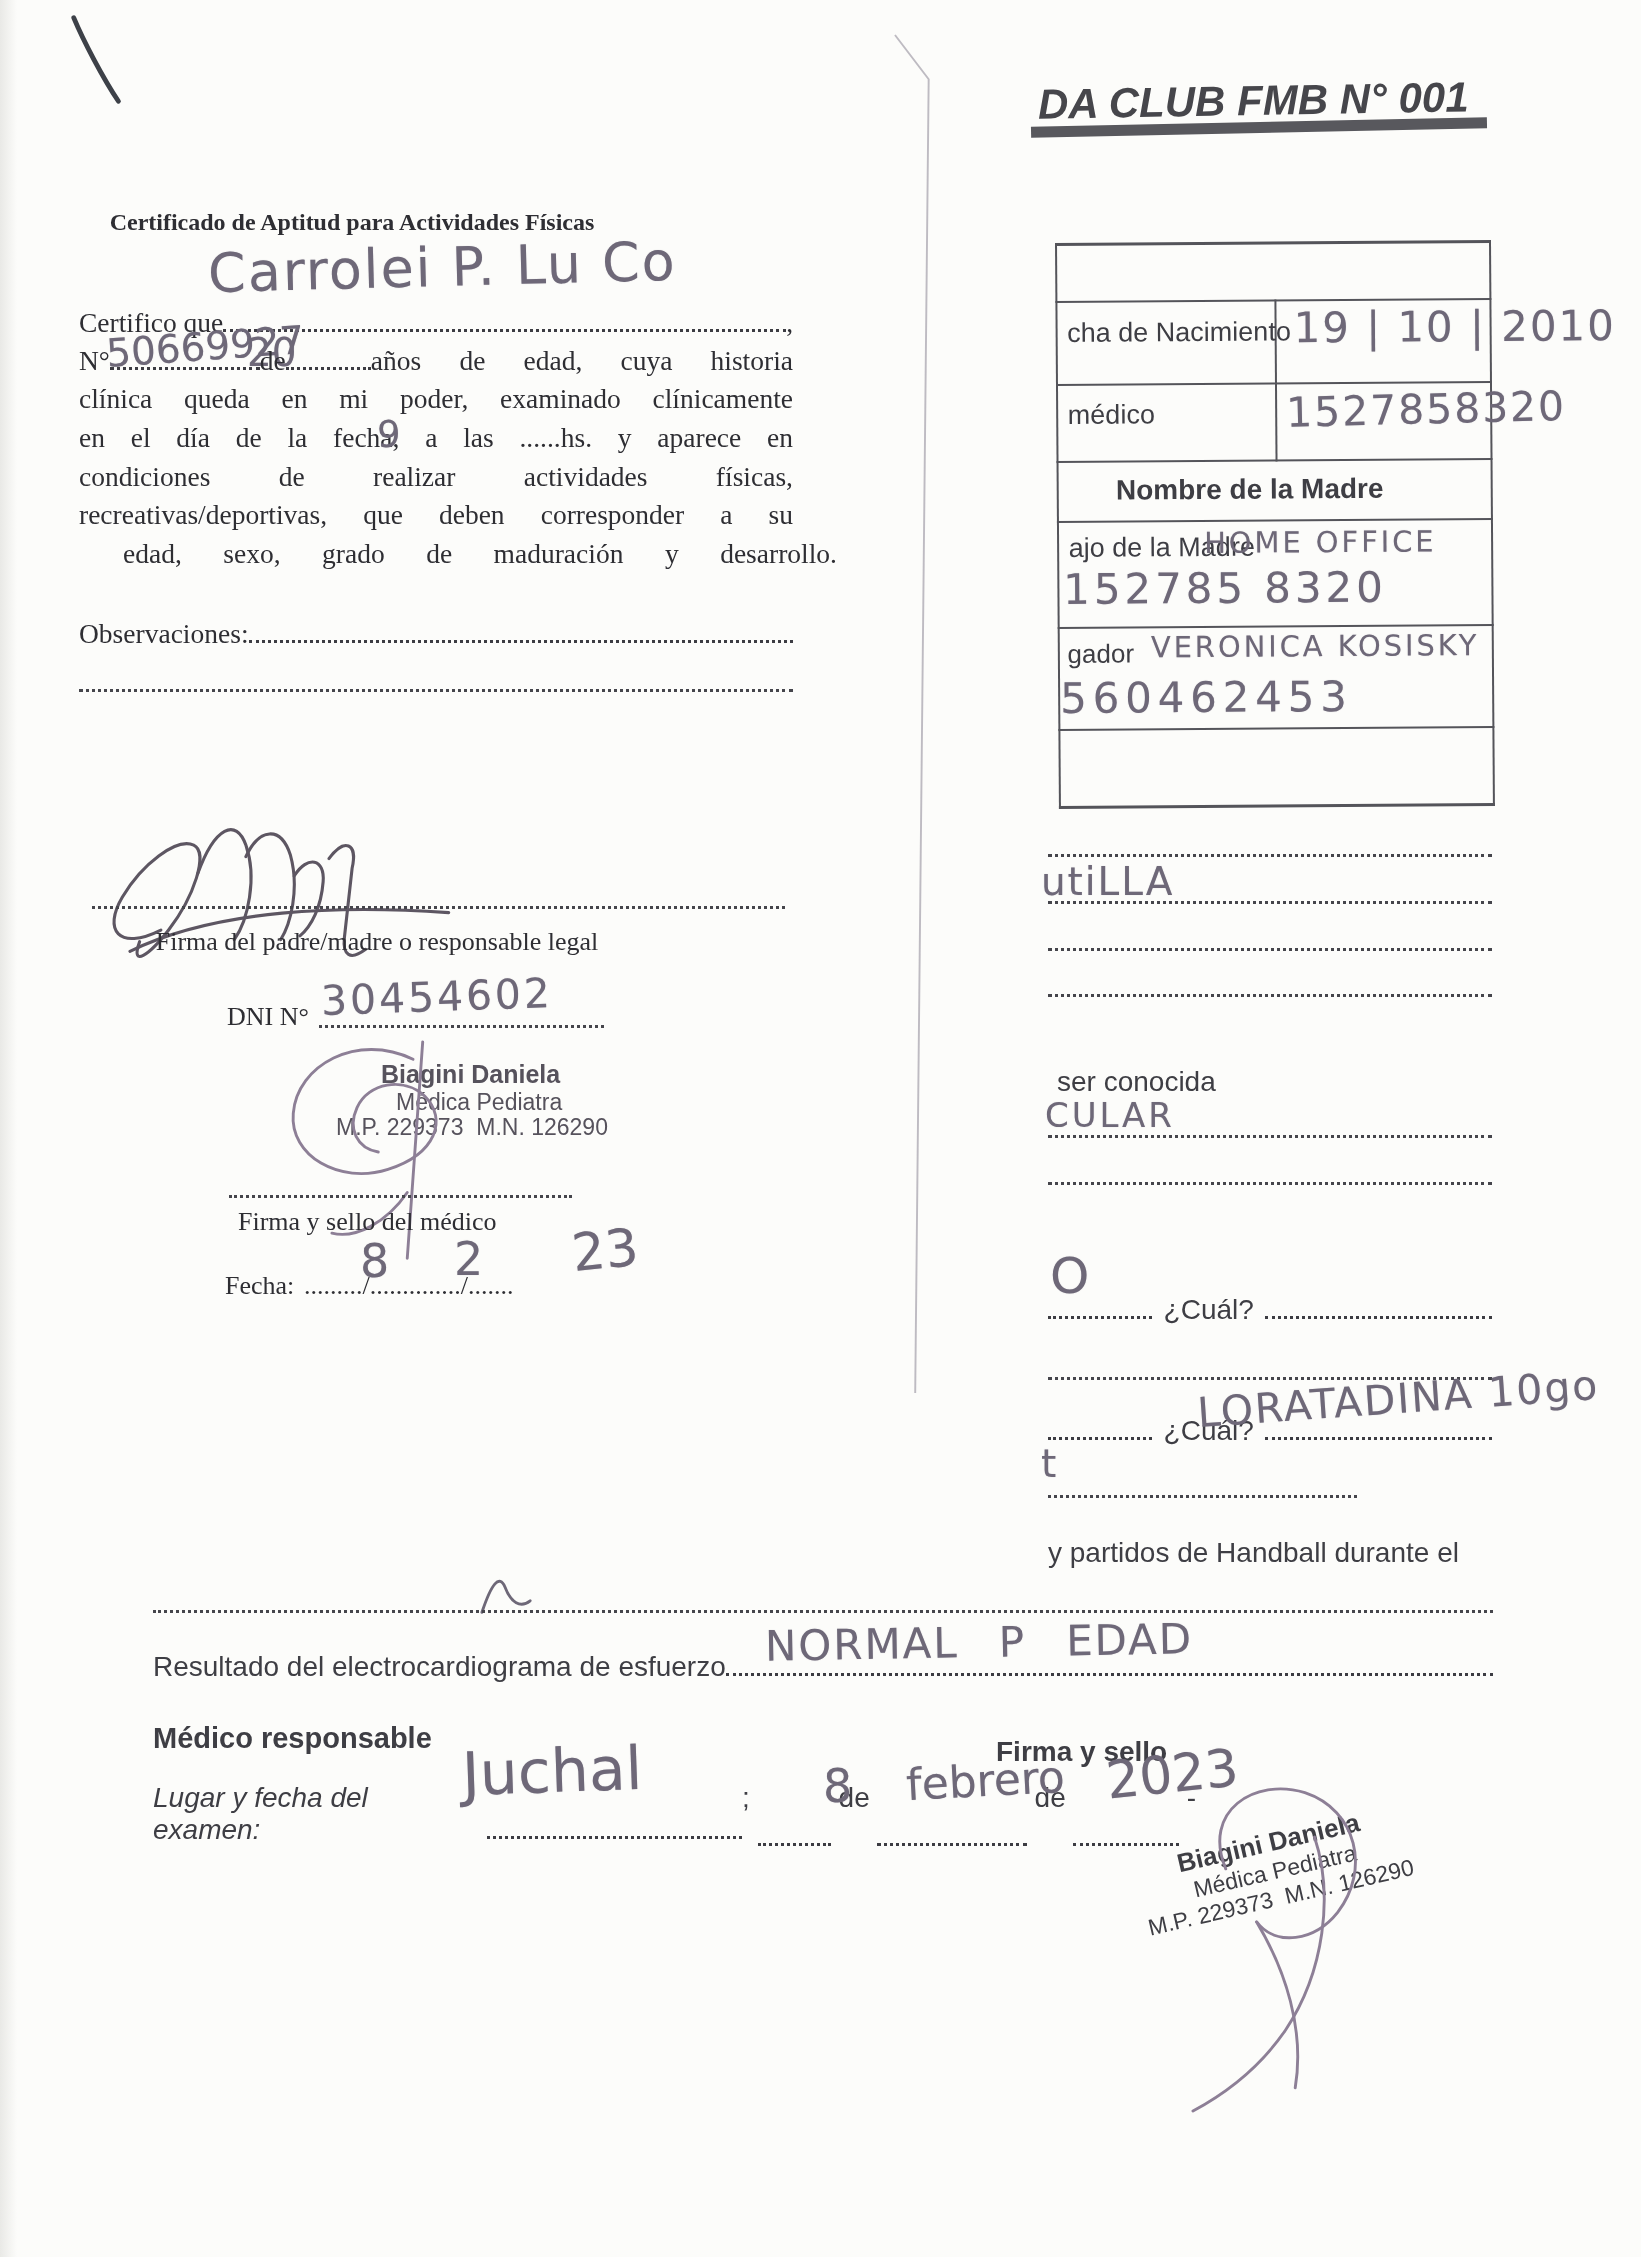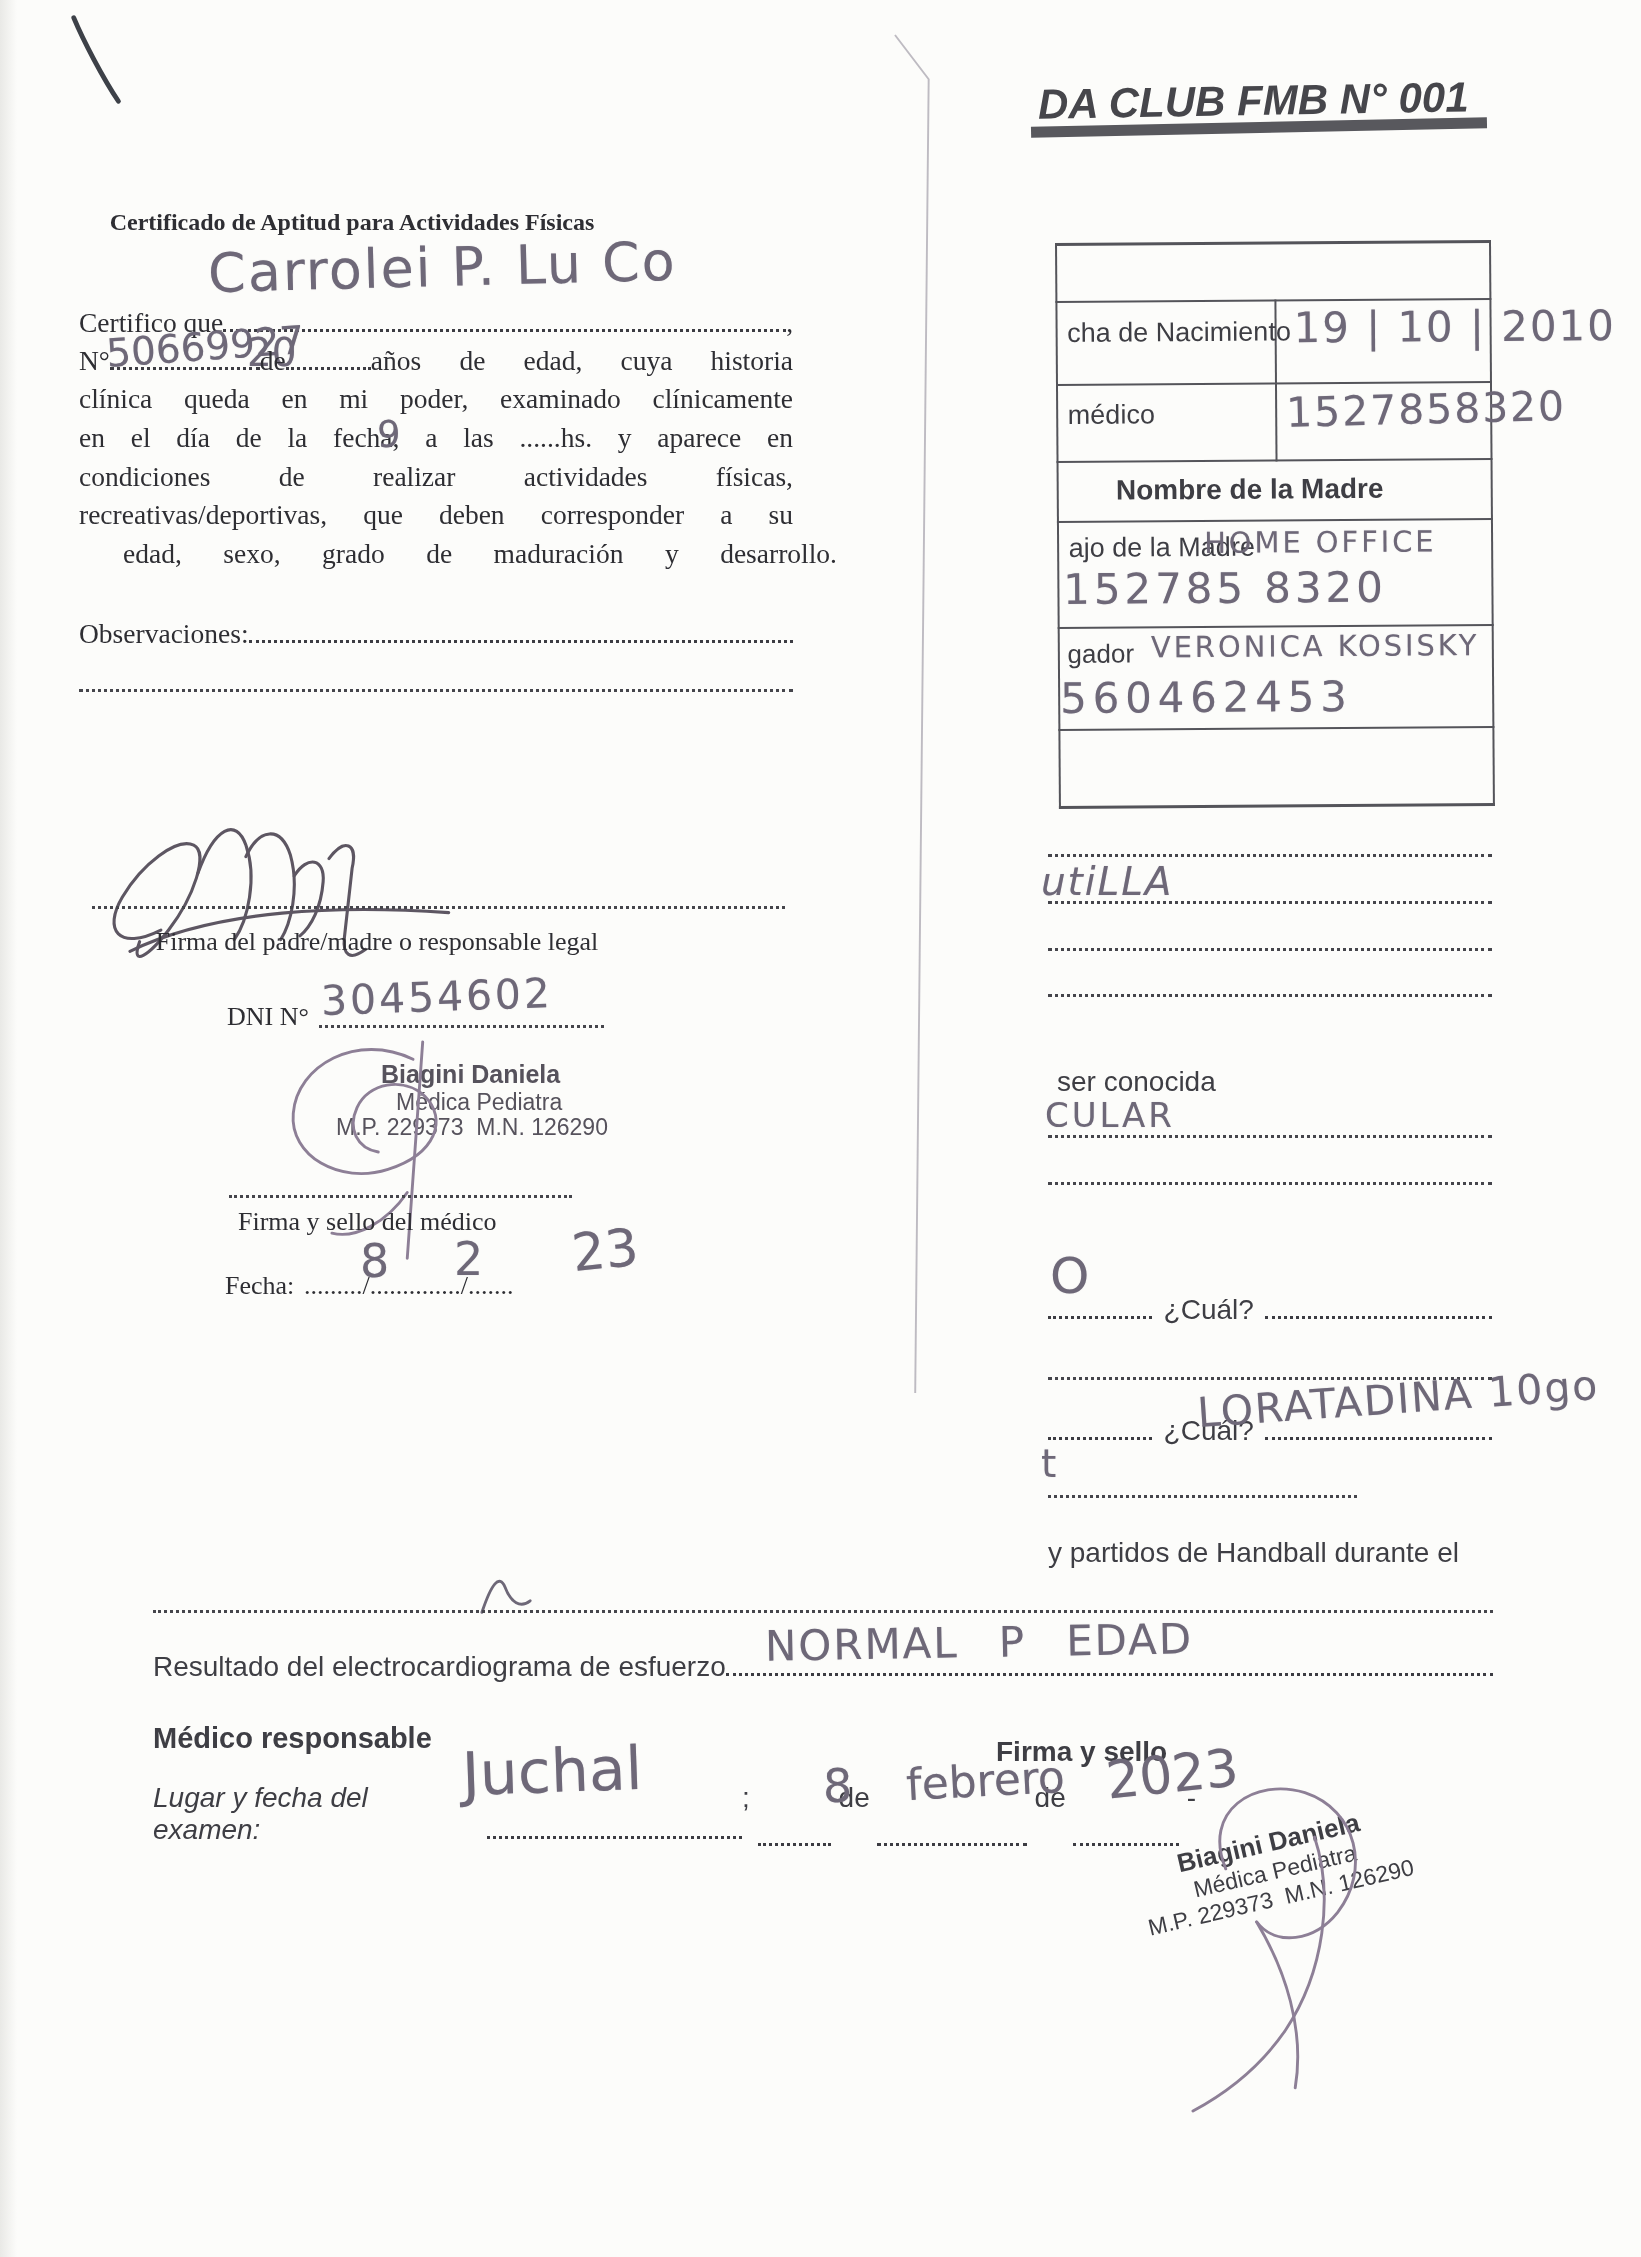--- a/index.html
+++ b/index.html
@@ -136,21 +136,21 @@
     <div class="abs sans" style="left:11.6px;top:290px;font-size:27px;">ajo de la Madre</div>
     <div class="abs hw" style="left:147px;top:284px;font-size:29px;letter-spacing:2.9px;">HOME OFFICE</div>
     <div class="abs hw" style="left:5.8px;top:322px;font-size:42px;letter-spacing:3.9px;">152785 8320</div>
 
     <div class="abs sans" style="left:9.7px;top:396px;font-size:26px;">gador</div>
     <div class="abs hw" style="left:93px;top:388px;font-size:29px;letter-spacing:2.9px;">VERONICA KOSISKY</div>
     <div class="abs hw" style="left:1.9px;top:431px;font-size:42px;letter-spacing:5.8px;">560462453</div>
   </div>
 
   <div class="abs dotrule" style="left:1048px;top:854px;width:444px;"></div>
-  <div class="abs hw" style="left:1041px;top:859px;font-size:39px;letter-spacing:1.9px;font-style:italic;">utiLLA</div>
+  <div class="abs hw" style="left:1041px;top:859px;font-size:39px;letter-spacing:1.9px;">utiLLA</div>
   <div class="abs dotrule" style="left:1048px;top:901px;width:444px;"></div>
   <div class="abs dotrule" style="left:1048px;top:948px;width:444px;"></div>
   <div class="abs dotrule" style="left:1048px;top:994px;width:444px;"></div>
 
   <div class="abs sans" style="left:1057px;top:1066px;font-size:28px;">ser conocida</div>
   <div class="abs hw" style="left:1045px;top:1095px;font-size:34px;letter-spacing:2.9px;">CULAR</div>
   <div class="abs dotrule" style="left:1048px;top:1135px;width:444px;"></div>
   <div class="abs dotrule" style="left:1048px;top:1182px;width:444px;"></div>
 
   <div class="abs hw" style="left:1050px;top:1247px;font-size:50px;">O</div>

